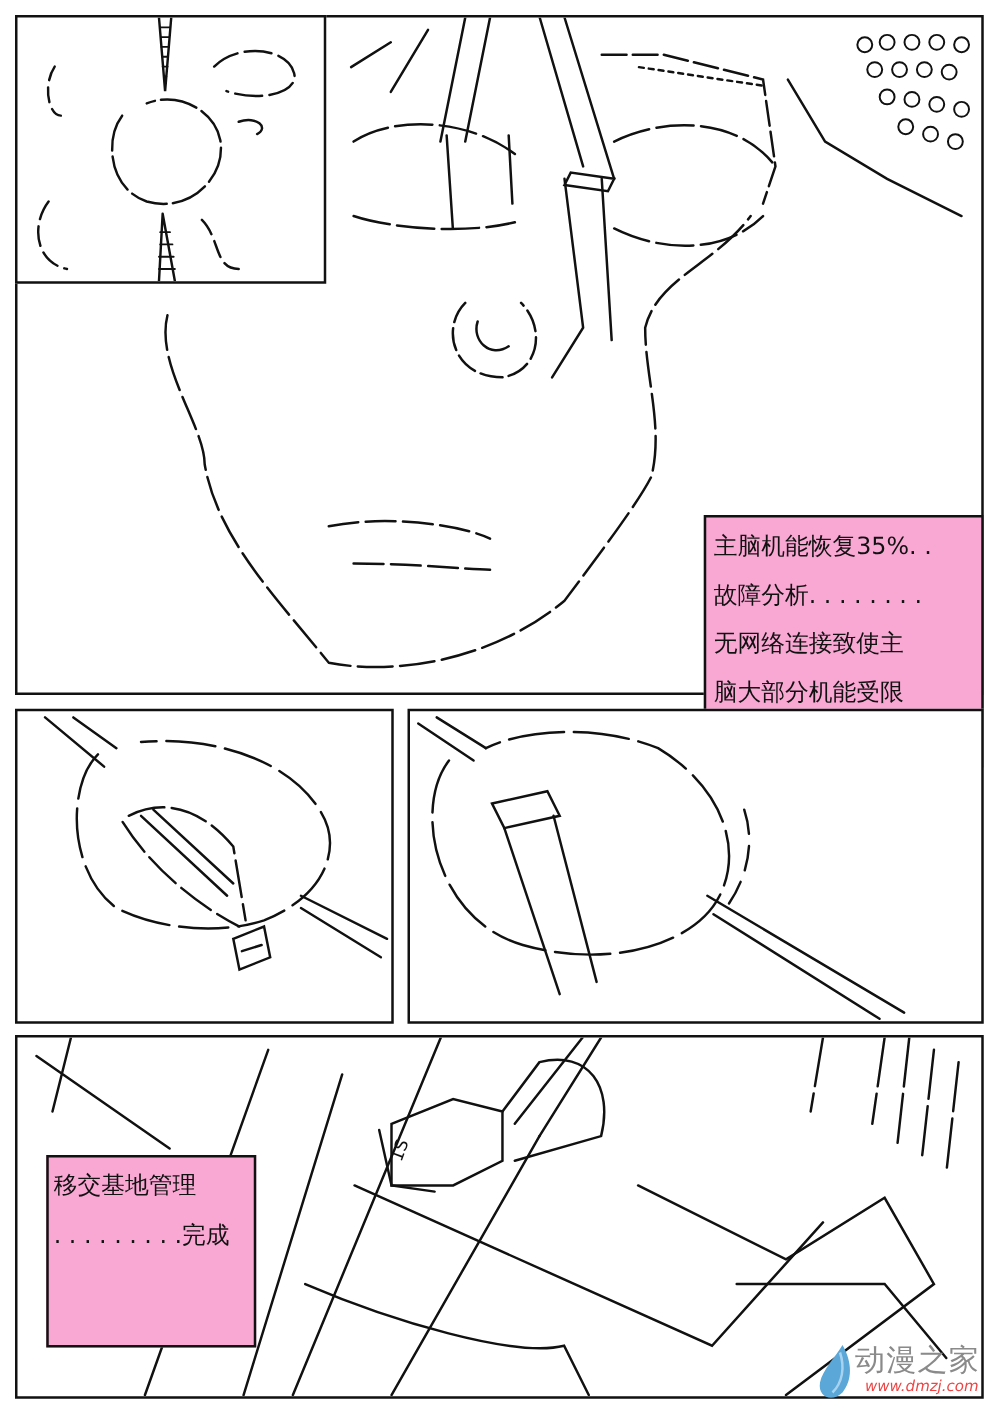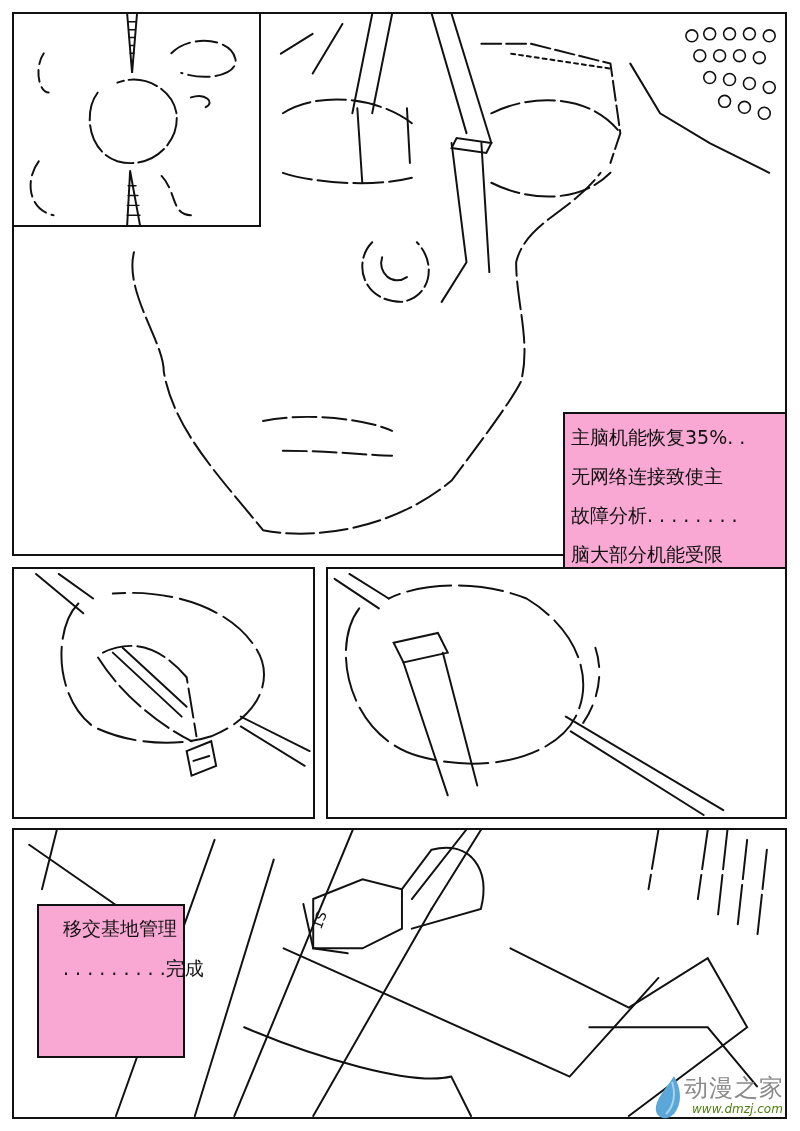--- a/index.html
+++ b/index.html
@@ -2,25 +2,25 @@
 <html><head>
 <meta charset="utf-8">
 <style>
   html, body { margin:0; padding:0; background:#ffffff; }
   body { width:800px; height:1131px; position:relative; overflow:hidden; font-family:"DejaVu Sans", sans-serif; }
   .panel { position:absolute; border:2px solid #111; background:#fff; box-sizing:border-box; overflow:hidden; }
   .panel svg { position:absolute; left:0; top:0; width:100%; height:100%; }
   .caption { position:absolute; background:#f9a8d4; border:2px solid #111; box-sizing:border-box; color:#111; font-size:19px; }
   .caption .line { display:block; white-space:nowrap; }
   #cap1 { left:563px; top:412px; width:224px; height:202px; padding:4px 6px; line-height:39px; }
-  #cap2 { left:37px; top:904px; width:148px; height:154px; padding:2px 24px; line-height:40px; }
+  #cap2 { left:37px; top:924px; width:168px; height:154px; padding:2px 4px; line-height:40px; }
   #cap2 .line.right { text-align:left; }
   .watermark { position:absolute; left:650px; top:1068px; width:150px; height:60px; }
   .wm-text { position:absolute; left:34px; top:4px; font-size:24px; color:#8a8a8a; letter-spacing:1px; }
-  .wm-url { position:absolute; left:42px; top:34px; font-size:12px; color:#4d7c0f; font-style:italic; }
+  .wm-url { position:absolute; left:42px; top:34px; font-size:12px; color:#ef4444; font-style:italic; }
   .wm-drop { position:absolute; left:2px; top:6px; }
 </style>
 </head>
 <body>
 
 <div class="panel" style="left:12px; top:12px; width:775px; height:544px;">
   <svg viewBox="0 0 775 544" fill="none" stroke="#111" stroke-width="2" stroke-linecap="round">
 
     <path d="M120 240 C110 280 150 330 150 360 C160 420 210 470 250 520 C300 530 380 520 440 470 C470 430 500 390 510 370 C520 330 505 290 505 250 C515 210 560 200 590 160" stroke-dasharray="28 6"></path>
 
@@ -77,22 +77,22 @@
     <path d="M30 40 C20 55 25 80 35 80" stroke-dasharray="12 6"></path>
     <path d="M160 40 C180 20 220 25 225 45 C230 60 200 70 170 60" stroke-dasharray="22 6"></path>
     <path d="M25 150 C10 170 15 200 40 205" stroke-dasharray="16 6"></path>
     <path d="M180 85 C195 80 205 90 195 95"></path>
     <path d="M150 165 C165 180 160 205 180 205" stroke-dasharray="14 6"></path>
   </svg>
 </div>
 
 <div class="caption" id="cap1">
   <span class="line">主脑机能恢复35%. .</span>
+  <span class="line">故障分析. . . . . . . .</span>
   <span class="line">无网络连接致使主</span>
-  <span class="line">故障分析. . . . . . . .</span>
   <span class="line">脑大部分机能受限</span>
 </div>
 
 <div class="panel" style="left:12px; top:567px; width:303px; height:252px;">
   <svg viewBox="0 0 303 252" fill="none" stroke="#111" stroke-width="2" stroke-linecap="round">
     <path d="M22 5 L70 45 M45 5 L80 30"></path>
     <path d="M65 35 C40 60 40 130 80 160 C120 180 170 180 200 170 C250 150 265 110 245 80 C220 40 160 20 100 25" stroke-dasharray="40 8"></path>
     <path d="M90 85 C120 70 150 80 175 110 L185 170 M85 90 C110 130 150 160 180 175" stroke-dasharray="30 6"></path>
     <path d="M100 85 L170 150 M110 80 L175 140"></path>
     <path d="M230 150 L300 185 M230 160 L295 200"></path>

